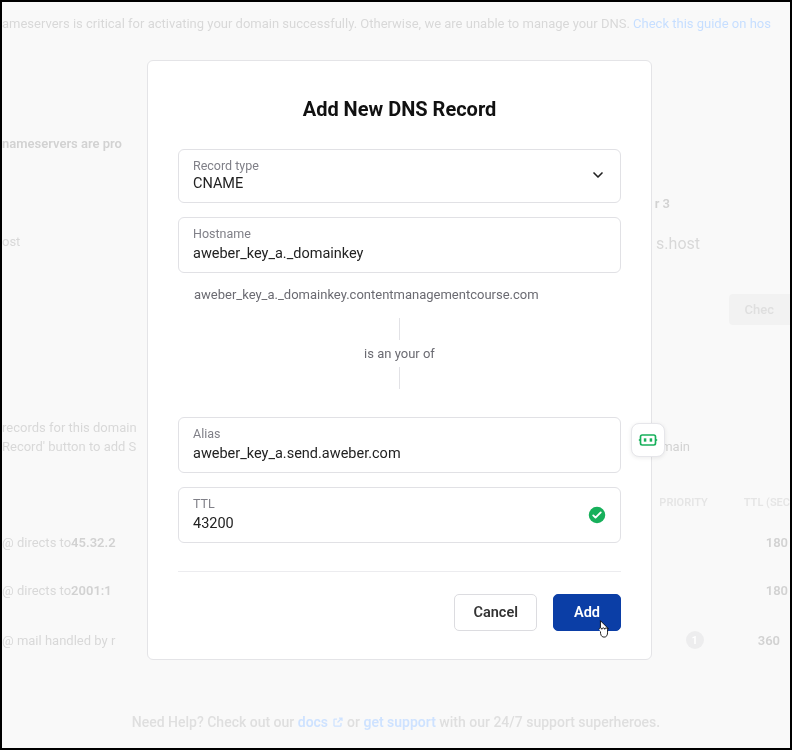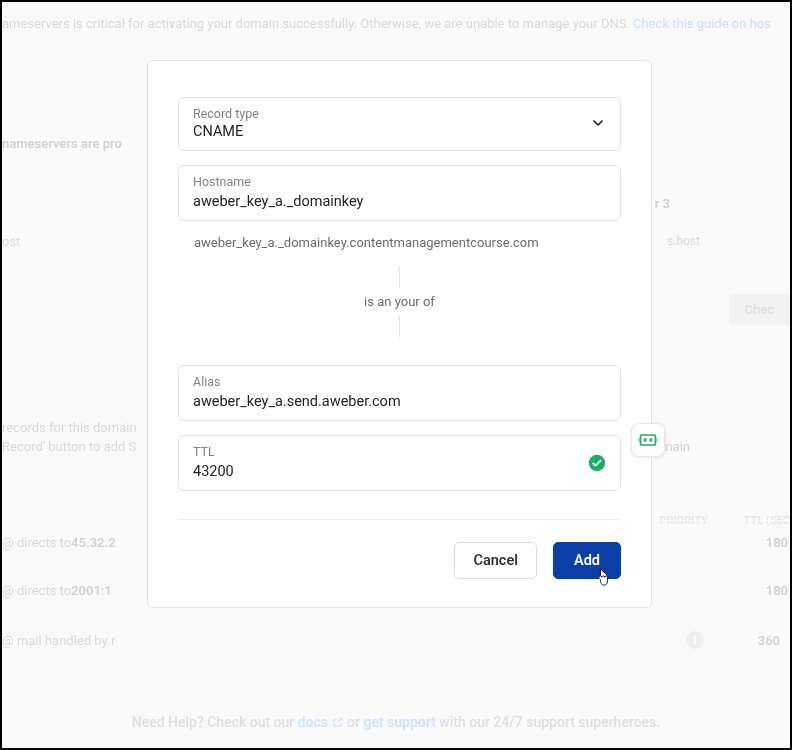--- a/index.html
+++ b/index.html
@@ -48,30 +48,30 @@
 </head>
 <body>
 
 <div class="bg">
   <div class="notice">
     <span>ameservers is critical for activating your domain successfully. Otherwise, we are unable to manage your DNS. </span><span class="link">Check this guide on hos</span>
   </div>
   <div class="label-row" style="font-weight:600;">nameservers are pro</div>
   <div style="position:absolute; right:120px; top:194px; font-size:13px; font-weight:600; color:#888;">r 3</div>
   <div style="position:absolute; left:0; top:232px; font-size:13px; color:#999;">ost</div>
-  <div style="position:absolute; right:90px; top:232px; font-size:12px; color:#999;">s.host</div>
+  <div style="position:absolute; right:90px; top:232px; font-size:16px; color:#999;">s.host</div>
   <div class="check-btn">Chec</div>
 
   <div style="position:absolute; left:0; top:418px; font-size:13px; color:#999;">records for this domain</div>
   <div style="position:absolute; left:0; top:437px; font-size:13px; color:#999;">
     <span>Record' button to add S</span>
   </div>
   <div style="position:absolute; right:100px; top:437px; font-size:13px;" class="link">omain</div>
 
-  <div style="position:absolute; right:0; top:512px; display:flex; font-size:11px; color:#bbb; font-weight:600; gap:36px;">
+  <div style="position:absolute; right:0; top:494px; display:flex; font-size:11px; color:#bbb; font-weight:600; gap:36px;">
     <span>PRIORITY</span>
     <span>TTL (SEC</span>
   </div>
 
   <div style="position:absolute; left:0; right:0; top:518px; display:flex; align-items:center; font-size:13px; color:#999; border-top:1px solid #eee; padding:14px 0;">
     <span>@ directs to </span>
       <span style="font-weight:600;color:#888;">45.32.2</span>
     <span style="margin-left:auto; font-weight:600; color:#888; padding-right:2px;">180</span>
   </div>
   <div style="position:absolute; left:0; right:0; top:566px; display:flex; align-items:center; font-size:13px; color:#999; border-top:1px solid #eee; padding:14px 0;">
@@ -88,20 +88,21 @@
   <div class="footer">
     <span>Need Help? Check out our </span><span class="link"><span>docs</span> <svg style="width:12px;height:12px;vertical-align:-1px;" viewBox="0 0 24 24" fill="none" stroke="#7fb4ff" stroke-width="2.5">
           <path d="M14 4h6v6M20 4l-9 9M18 14v5a1 1 0 0 1-1 1H5a1 1 0 0 1-1-1V7a1 1 0 0 1 1-1h5"></path>
         </svg></span><span> or </span><span class="link">get support</span><span> with our 24/7 support superheroes.</span>
   </div>
 </div>
 
 <div class="overlay"></div>
 
 <div class="modal">
+  <h2>Add New DNS Record</h2>
 
   <div class="field-wrap select">
     <div class="col">
       <span class="flabel">Record type</span>
       <div class="fvalue">CNAME</div>
     </div>
     <svg class="chev" viewBox="0 0 24 24" fill="none" stroke="#222" stroke-width="2.5" stroke-linecap="round" stroke-linejoin="round">
         <polyline points="6 9 12 15 18 9"></polyline>
       </svg>
   </div>

